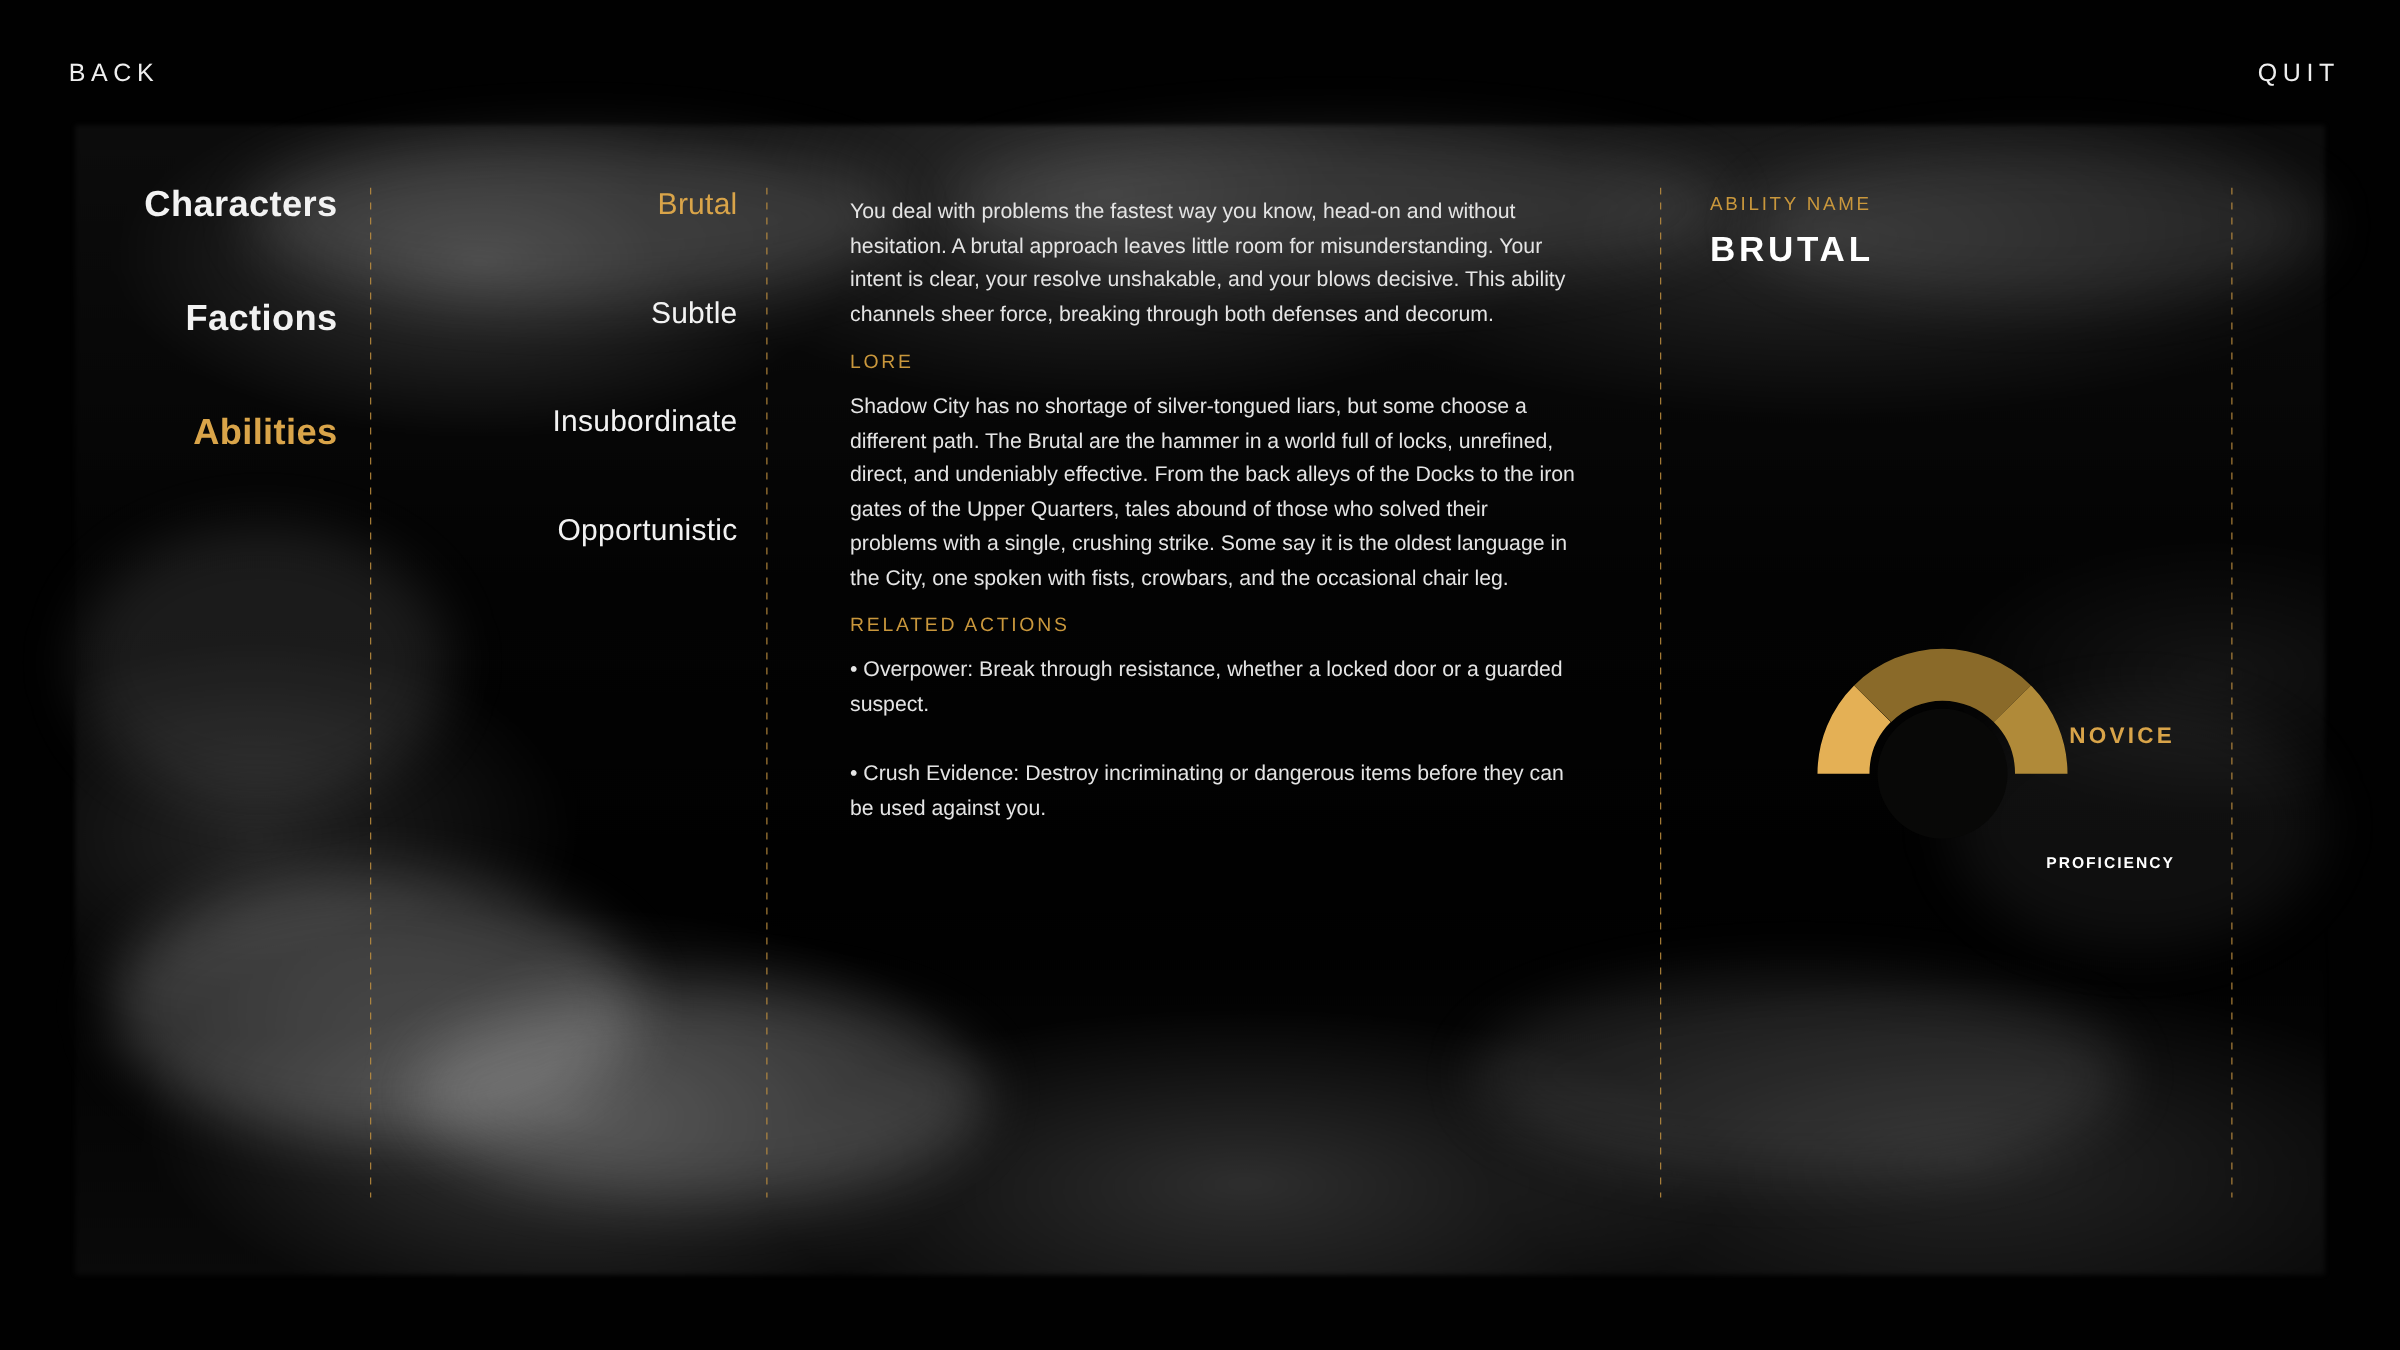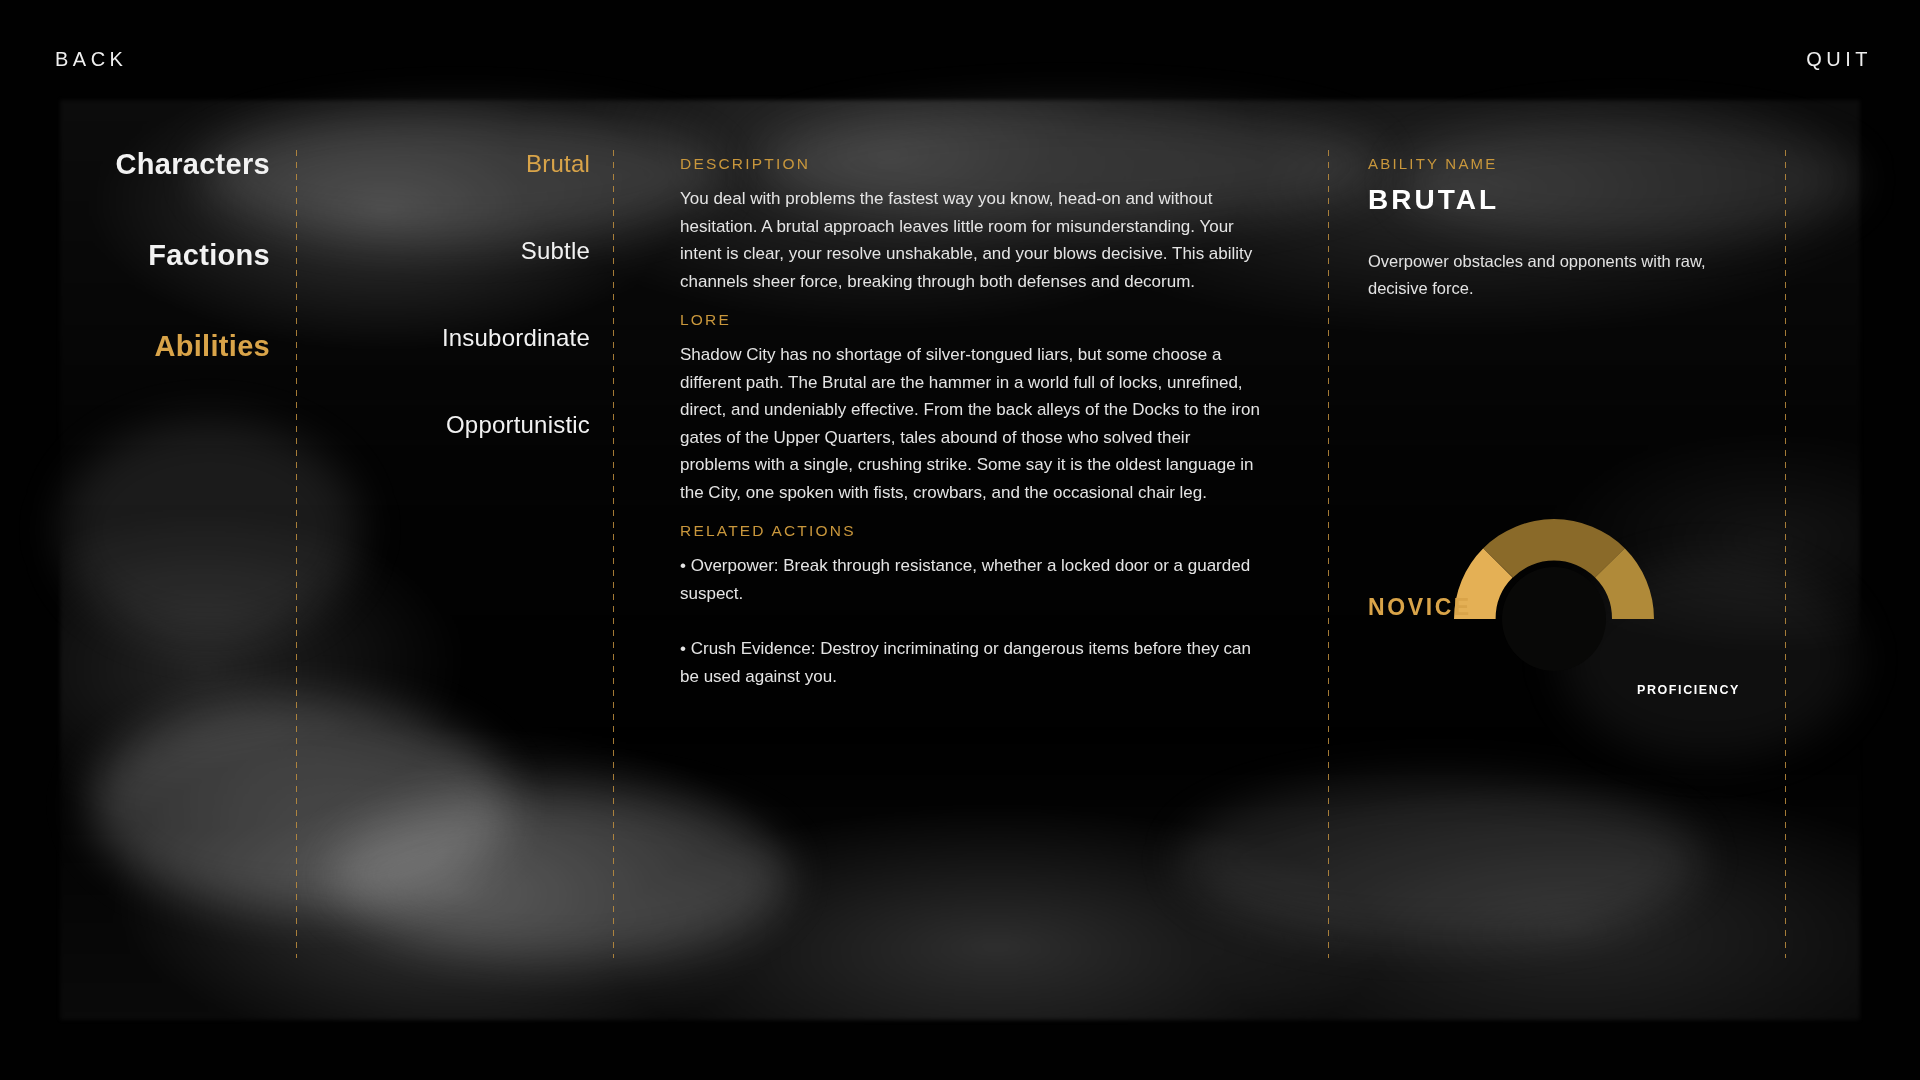--- a/index.html
+++ b/index.html
@@ -178,24 +178,24 @@
     left: 1368px; top: 490px;
     width: 372px; height: 240px;
   }
   .dial {
     position: absolute; left: 50%; transform: translateX(-50%);
     top: 0;
     width: 258px; height: 190px;
   }
   .dial-center-label {
     position: absolute;
-    left: 0; right: 0; top: 104px;
-    text-align: left;
+    left: 0; right: 0; top: 88px;
+    text-align: right;
     color: #d9a449;
-    font-size: 23px;
+    font-size: 18px;
     letter-spacing: 2.6px;
     font-weight: 700;
   }
   .dial-caption {
     position: absolute;
     left: 0; right: 0; top: 193px;
     text-align: right;
     color: #ffffff;
     font-size: 12.5px;
     letter-spacing: 1.6px;
@@ -236,35 +236,33 @@
   </div>
 
   <div class="abilities">
     <div class="ab-item active">Brutal</div>
     <div class="ab-item">Subtle</div>
     <div class="ab-item">Insubordinate</div>
     <div class="ab-item">Opportunistic</div>
   </div>
 
   <div class="detail">
-    <div class="sec-title">DESCRIPTION</div>
     <div class="body-text">You deal with problems the fastest way you know, head-on and without hesitation. A brutal approach leaves little room for misunderstanding. Your intent is clear, your resolve unshakable, and your blows decisive. This ability channels sheer force, breaking through both defenses and decorum.</div>
     <div class="gap-lg"></div>
     <div class="sec-title">LORE</div>
     <div class="body-text">Shadow City has no shortage of silver-tongued liars, but some choose a different path. The Brutal are the hammer in a world full of locks, unrefined, direct, and undeniably effective. From the back alleys of the Docks to the iron gates of the Upper Quarters, tales abound of those who solved their problems with a single, crushing strike. Some say it is the oldest language in the City, one spoken with fists, crowbars, and the occasional chair leg.</div>
     <div class="gap-lg"></div>
     <div class="sec-title">RELATED ACTIONS</div>
     <div class="bullet"><span class="dot">•&nbsp;</span><span>Overpower: Break through resistance, whether a locked door or a guarded suspect.</span></div>
     <div class="bullet"><span class="dot">•&nbsp;</span><span>Crush Evidence: Destroy incriminating or dangerous items before they can be used against you.</span></div>
   </div>
 
   <div class="info">
     <div class="info-label">ABILITY NAME</div>
     <div class="info-name">BRUTAL</div>
-    <div class="info-desc">Overpower obstacles and opponents with raw, decisive force.</div>
   </div>
 
   <div class="dial-wrap">
     <svg class="dial" viewBox="0 0 258 190">
 
       <path d="M 129 129
                m -100 0
                a 100 100 0 0 1 29.3 -70.7
                L 87.6 87.6
                a 58 58 0 0 0 -17 41.4

